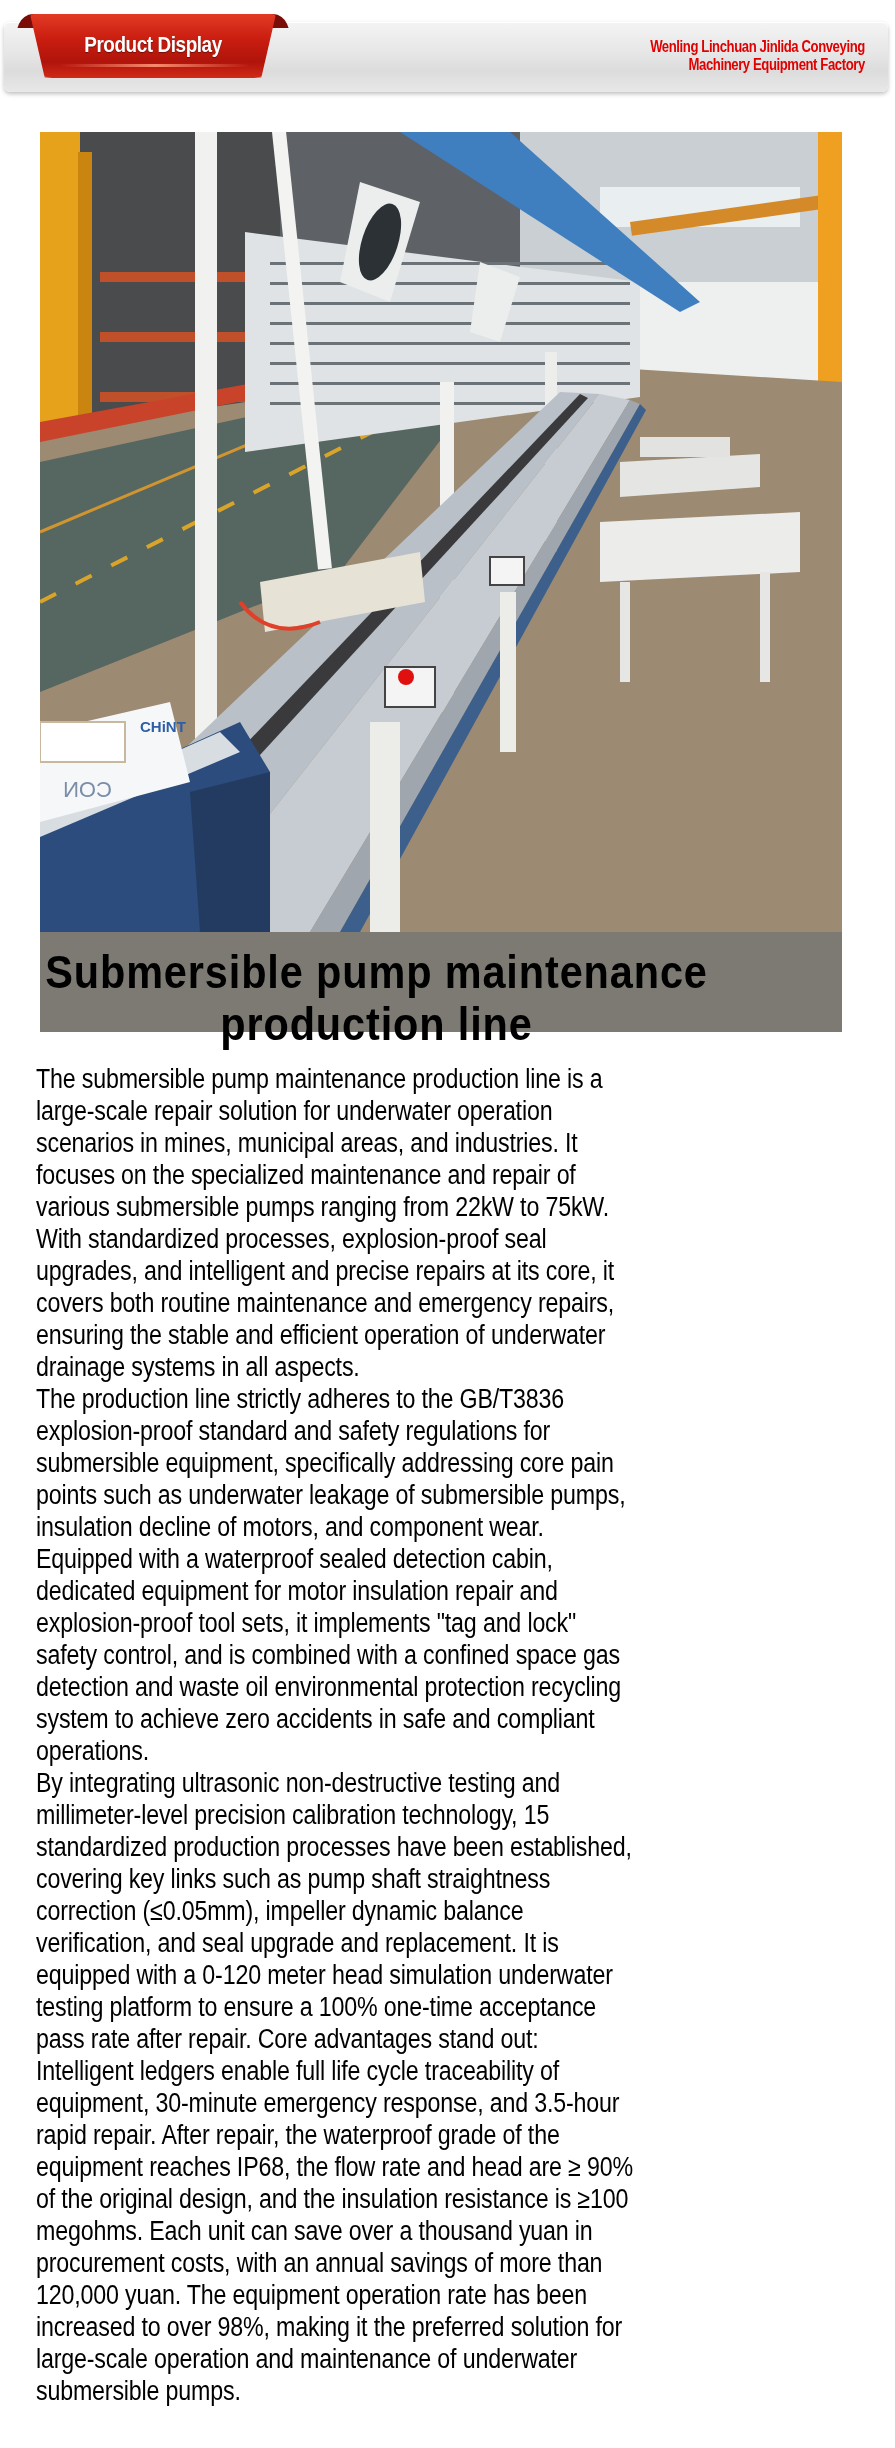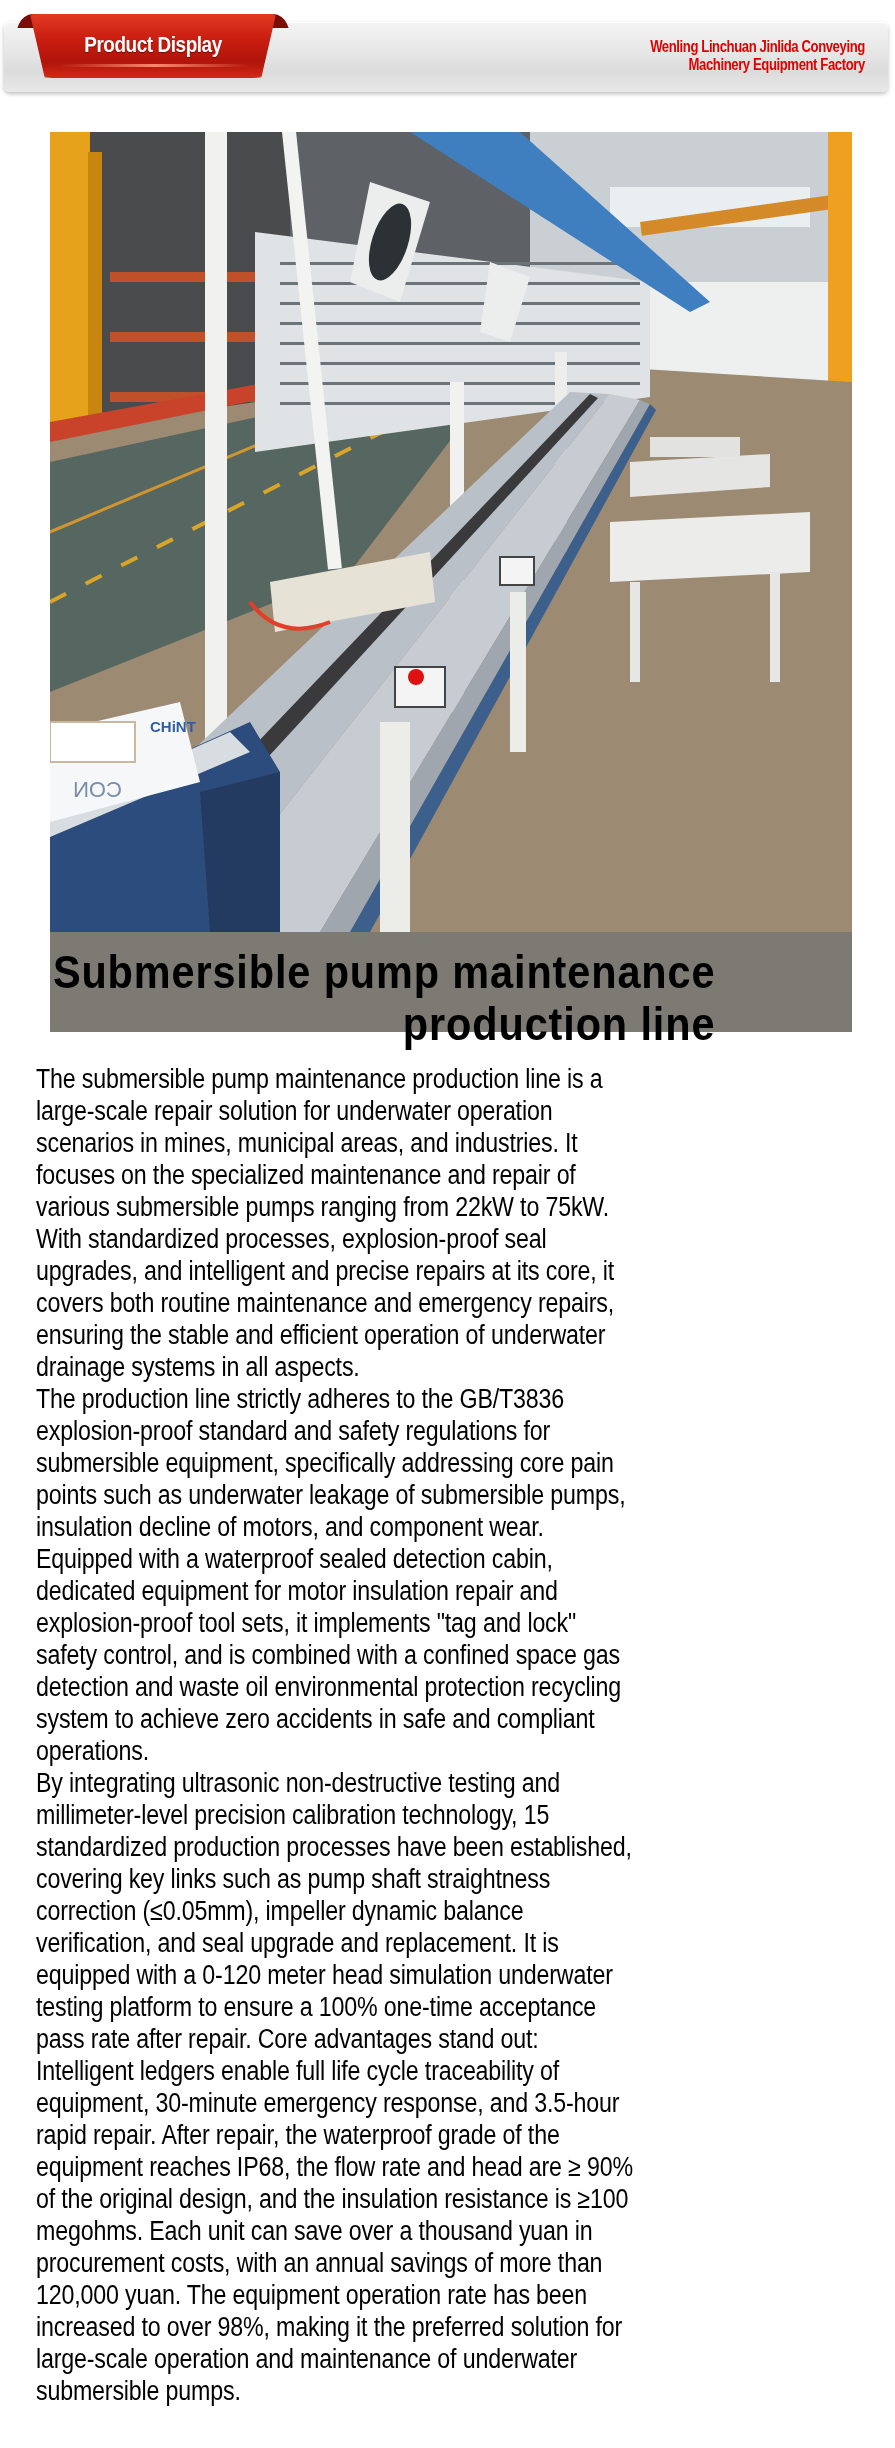--- a/index.html
+++ b/index.html
@@ -22,26 +22,26 @@
   .ribbon-shine { position: absolute; left: 60px; top: 64px; width: 190px; height: 3px;
     background: linear-gradient(90deg, rgba(255,140,110,0) 0%, rgba(255,150,120,0.9) 50%, rgba(255,140,110,0) 100%); }
   .ribbon-label { position: absolute; left: 30px; top: 32px; width: 246px; text-align: center;
     color: #ffffff; font-weight: bold; font-size: 22px; line-height: 26px; letter-spacing: -0.5px;
     transform: scaleX(0.86); transform-origin: center; text-shadow: 0 1px 1px rgba(0,0,0,0.4); white-space: nowrap; }
   .company { position: absolute; right: 30px; top: 38px; text-align: right; color: #e10000;
     font-weight: bold; font-size: 16px; line-height: 18px; letter-spacing: -0.5px;
     transform: scaleX(0.82); transform-origin: right center; white-space: nowrap; }
 
   
-  .photo { position: absolute; left: 50px; top: 132px; width: 802px; height: 900px; overflow: hidden;
+  .photo { position: absolute; left: 40px; top: 132px; width: 802px; height: 900px; overflow: hidden;
     background: #7d7a74; }
   .photo svg { display: block; width: 802px; height: 800px; }
 
   
-  .title { position: absolute; left: 0; top: 946px; width: 753px; text-align: right;
+  .title { position: absolute; left: 0; top: 946px; width: 753px; text-align: center;
     font-weight: bold; font-size: 46px; line-height: 52px; letter-spacing: 1px; }
   .title .tline { display: block; transform: scaleX(0.9); transform-origin: center; white-space: nowrap; }
 
   
   .body-text { position: absolute; left: 36px; top: 1063px; width: 840px; }
   .body-line { display: block; font-size: 27px; line-height: 32px; white-space: nowrap;
     transform: scaleX(0.86); transform-origin: left center; letter-spacing: -0.2px; }
 </style>
 </head>
 <body>

